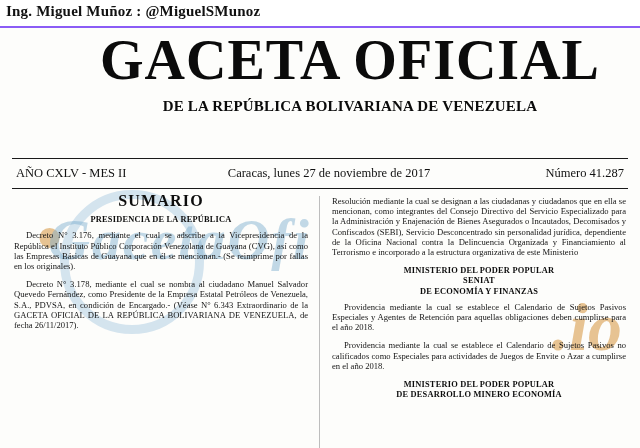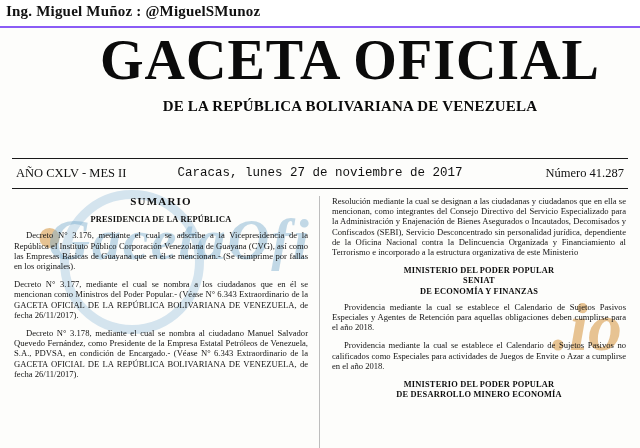--- a/index.html
+++ b/index.html
@@ -91,24 +91,23 @@
     font-family: "Liberation Serif", serif;
     font-size: 12.5px;
     color: #111111;
   }
   .issue-left {
     position: absolute;
     left: 4px; top: 0;
   }
   .issue-center {
     position: absolute;
-    left: 0; top: 0;
+    left: 9px; top: 0;
     width: 616px;
     text-align: center;
-    font-family: Liberation Mono, monospace;
   }
   .issue-right {
     position: absolute;
     right: 4px; top: 0; text-align: right;
   }
 
   
   .col {
     position: absolute;
     top: 196px;
@@ -125,21 +124,21 @@
   .divider {
     position: absolute;
     left: 319px;
     top: 196px;
     height: 252px;
     border-left: 1px solid #bdbdbd;
   }
 
   .sumario {
     text-align: center;
-    font-size: 11px;
+    font-size: 16px;
     font-weight: bold;
     letter-spacing: 1.2px;
     margin-bottom: 7px;
     color: #0d0d0d;
   }
   .section-head {
     text-align: center;
     font-size: 8.4px;
     font-weight: bold;
     letter-spacing: 0.2px;
@@ -235,21 +234,20 @@
   </div>
 
   <div class="divider"></div>
 
   <div class="col col-left">
     <div class="sumario">SUMARIO</div>
 
     <div class="section-head">PRESIDENCIA DE LA REPÚBLICA</div>
 
     <div class="entry">Decreto N° 3.176, mediante el cual se adscribe a la Vicepresidencia de la República el Instituto Público Corporación Venezolana de Guayana (CVG), así como las Empresas Básicas de Guayana que en él se mencionan.- (Se reimprime por fallas en los originales).</div>
-    <div class="entry noindent">Decreto N° 3.177, mediante el cual se nombra a los ciudadanos que en él se mencionan como Ministros del Poder Popular.- (Véase N° 6.343 Extraordinario de la GACETA OFICIAL DE LA REPÚBLICA BOLIVARIANA DE VENEZUELA, de fecha 26/11/2017).</div>
     <div class="entry">Decreto N° 3.178, mediante el cual se nombra al ciudadano Manuel Salvador Quevedo Fernández, como Presidente de la Empresa Estatal Petróleos de Venezuela, S.A., PDVSA, en condición de Encargado.- (Véase N° 6.343 Extraordinario de la GACETA OFICIAL DE LA REPÚBLICA BOLIVARIANA DE VENEZUELA, de fecha 26/11/2017).</div>
   </div>
 
   <div class="col col-right">
     <div class="entry noindent">Resolución mediante la cual se designan a las ciudadanas y ciudadanos que en ella se mencionan, como integrantes del Consejo Directivo del Servicio Especializado para la Administración y Enajenación de Bienes Asegurados o Incautados, Decomisados y Confiscados (SEBI), Servicio Desconcentrado sin personalidad jurídica, dependiente de la Oficina Nacional contra la Delincuencia Organizada y Financiamiento al Terrorismo e incorporado a la estructura organizativa de este Ministerio</div>
 
     <div class="section-head">
       <span>MINISTERIO DEL PODER POPULAR</span>
       <span class="line2">SENIAT</span>
       <span class="line2">DE ECONOMÍA Y FINANZAS</span>

